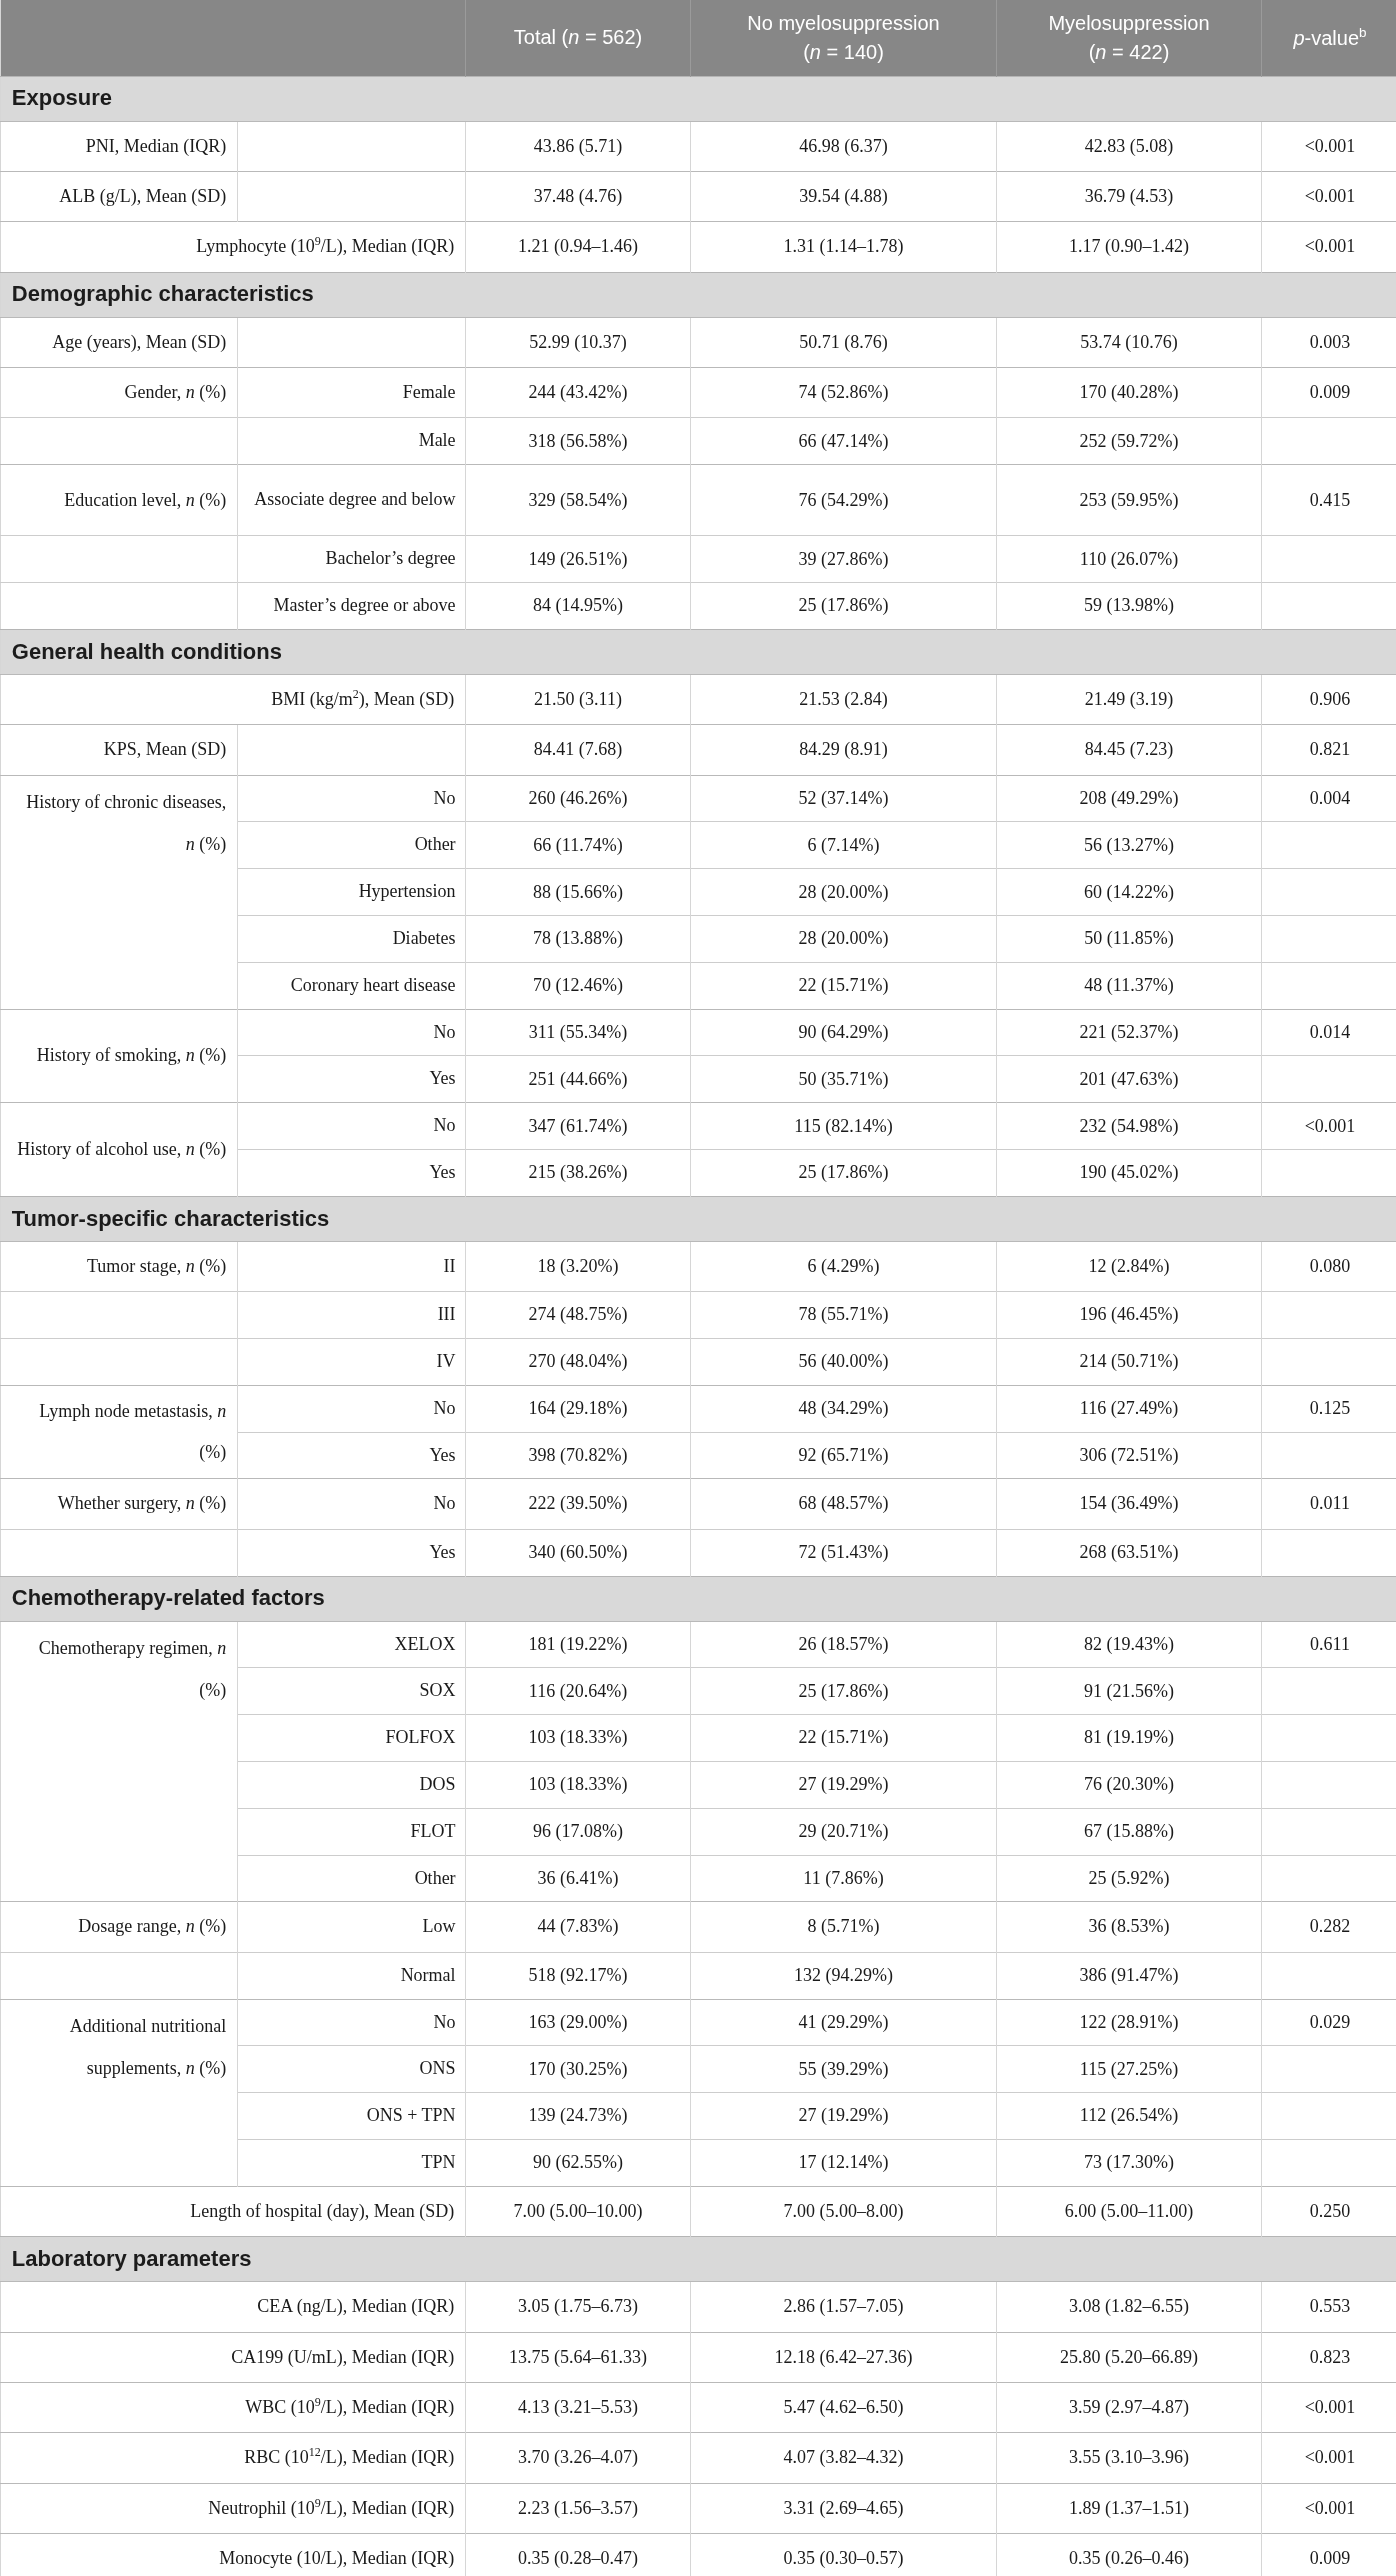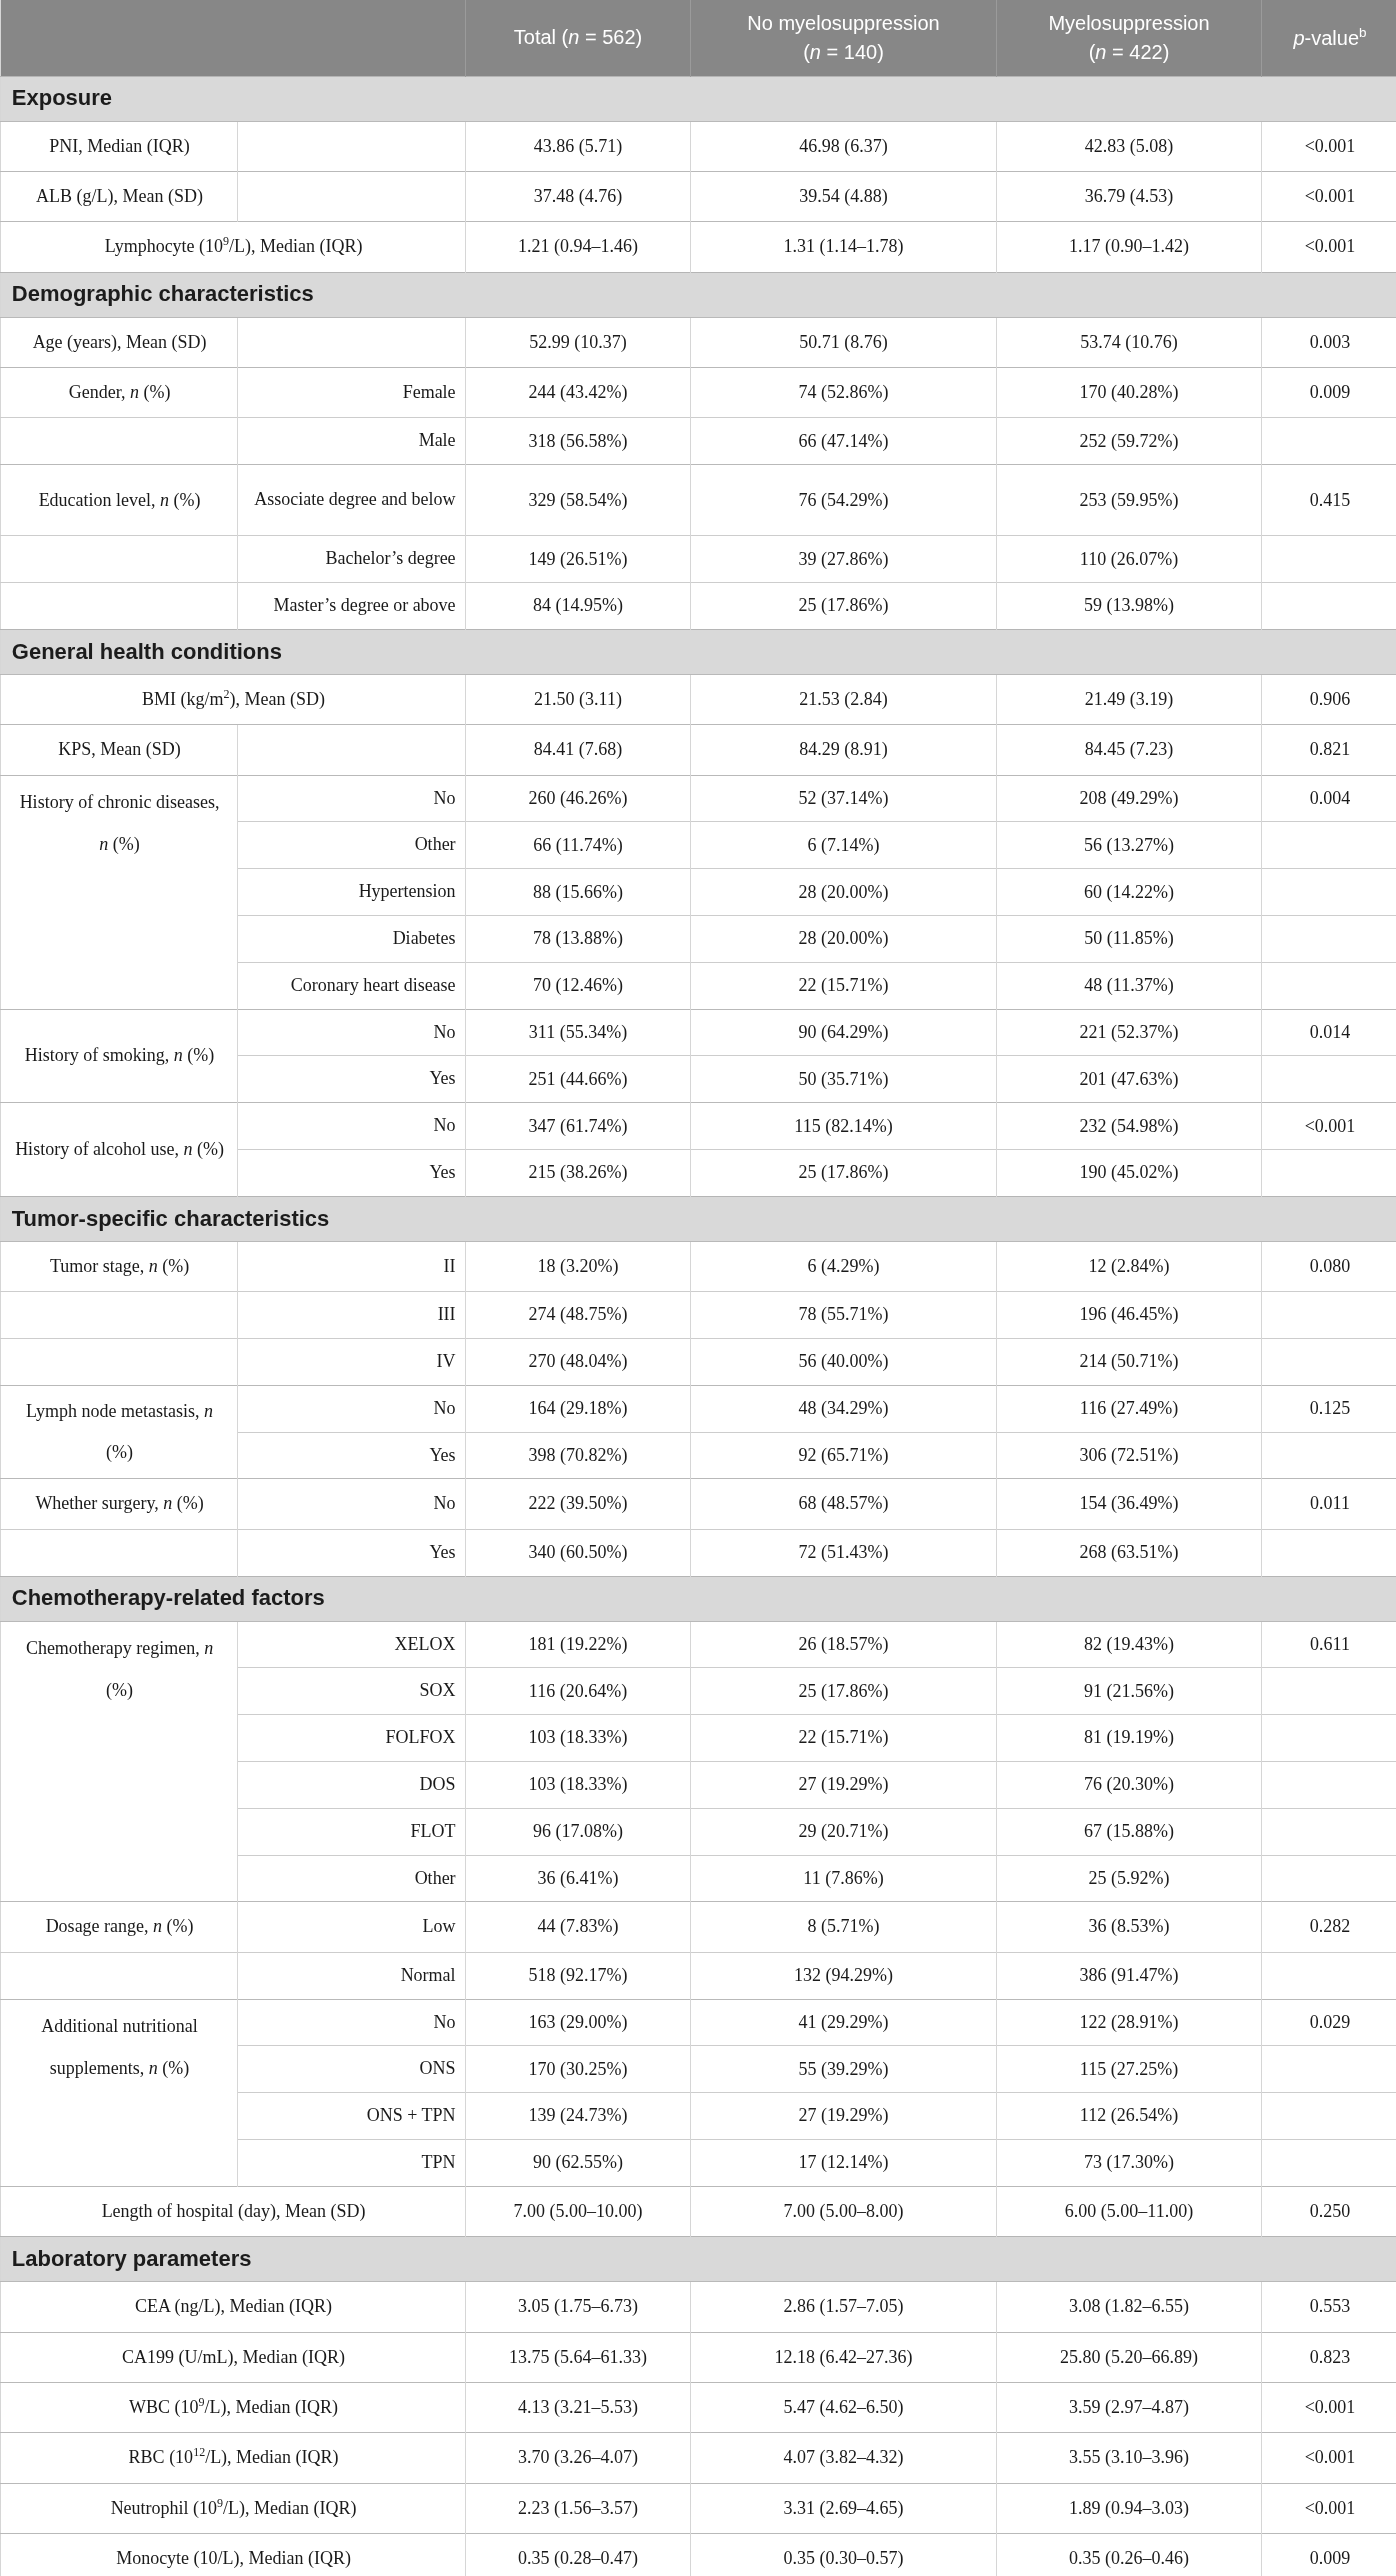--- a/index.html
+++ b/index.html
@@ -49,21 +49,21 @@
   td.section {
     background: #d9d9d9;
     border-top: 1.3px solid #b5b5b5;
     font: 600 22px/1.2 "Liberation Sans", sans-serif;
     color: #1c1c1c;
     text-align: left;
     padding: 0 0 0 10.8px;
   }
 
   td.label {
-    text-align: center;
+    text-align: right;
     padding: 4px 10.8px 4px 12px;
     line-height: 2.3;
   }
   td.label.v-top {
     vertical-align: top;
     padding-top: 6.7px;
     margin-left: 28px;
   }
   td.sub {
     text-align: right;
@@ -445,21 +445,21 @@
         <td class="label" colspan="2">RBC (10<sup>12</sup>/L), Median (IQR)</td>
         <td class="val bl">3.70 (3.26–4.07)</td>
         <td class="val bl">4.07 (3.82–4.32)</td>
         <td class="val bl">3.55 (3.10–3.96)</td>
         <td class="pval bl">&lt;0.001</td>
       </tr>
       <tr class="group-start">
         <td class="label" colspan="2">Neutrophil (10<sup>9</sup>/L), Median (IQR)</td>
         <td class="val bl">2.23 (1.56–3.57)</td>
         <td class="val bl">3.31 (2.69–4.65)</td>
-        <td class="val bl">1.89 (0.94–3.03)</td>
+        <td class="val bl">1.89 (1.37–1.51)</td>
         <td class="pval bl">&lt;0.001</td>
       </tr>
       <tr class="group-start">
         <td class="label" colspan="2">Monocyte (10/L), Median (IQR)</td>
         <td class="val bl">0.35 (0.28–0.47)</td>
         <td class="val bl">0.35 (0.30–0.57)</td>
         <td class="val bl">0.35 (0.26–0.46)</td>
         <td class="pval bl">0.009</td>
       </tr>
     </tbody>

